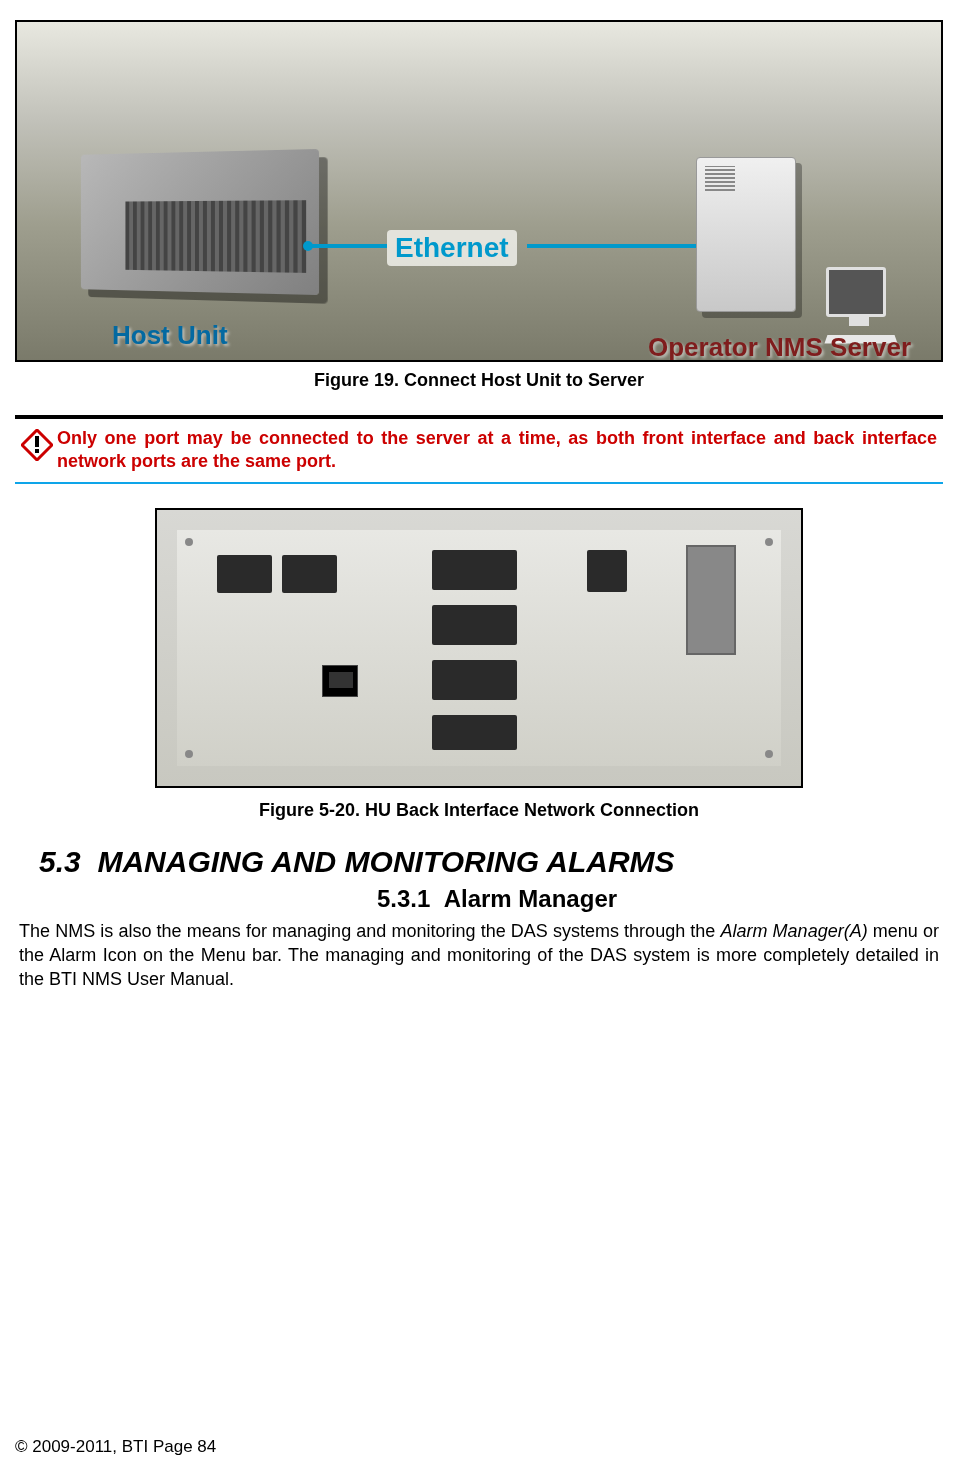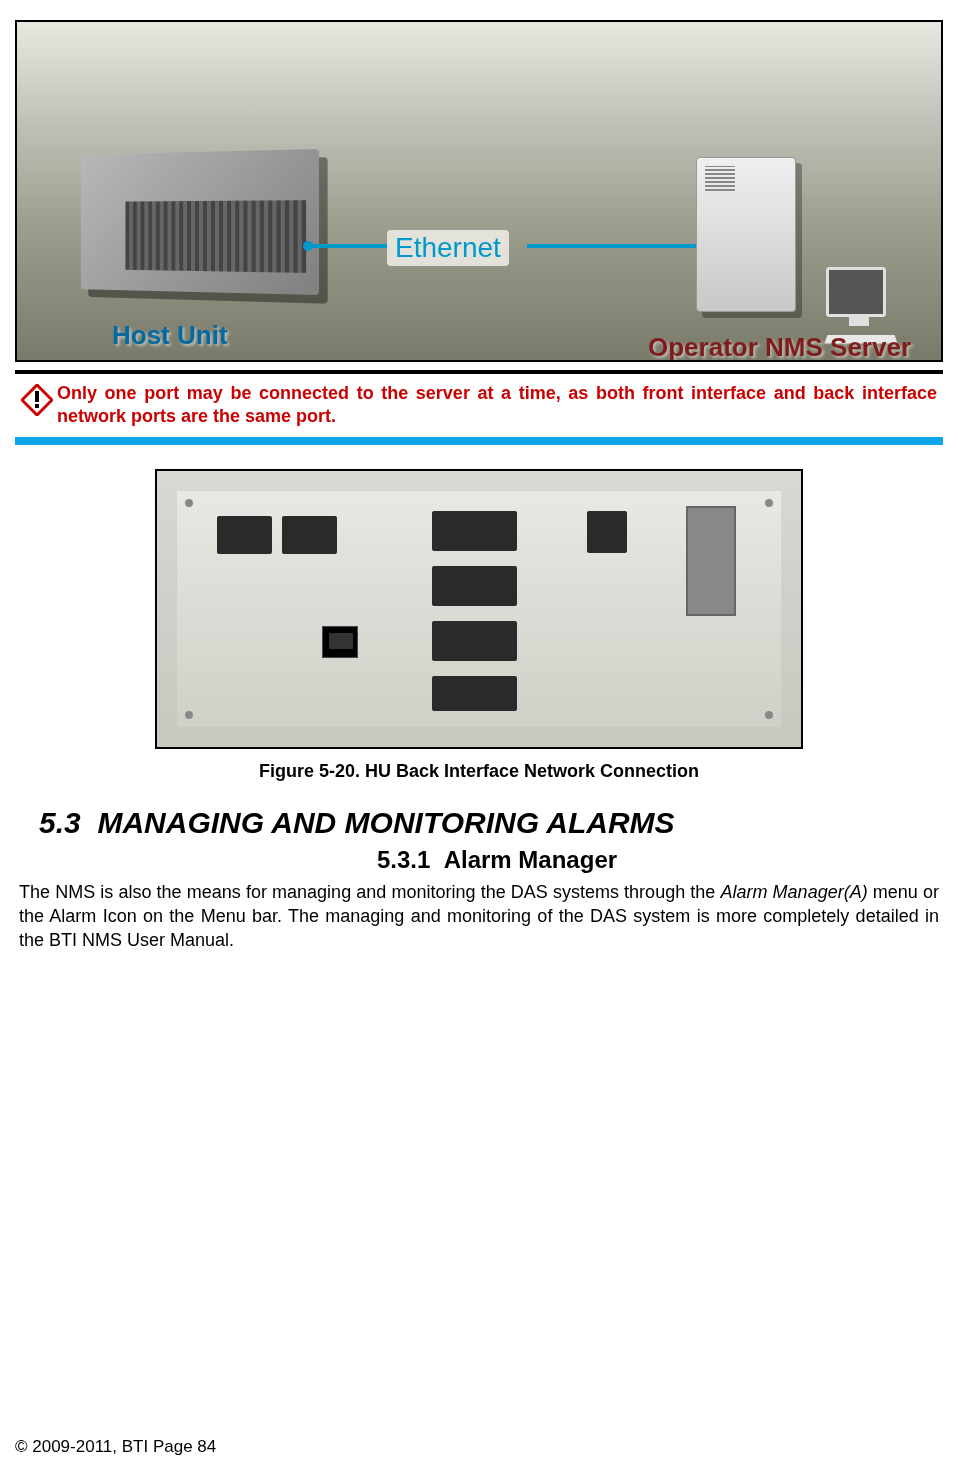--- a/index.html
+++ b/index.html
@@ -133,21 +133,21 @@
       font-size: 26px;
       font-weight: bold;
       color: #7f1d1d;
       text-shadow: 2px 2px 3px rgba(255,255,255,0.5);
     }
     .ethernet-label {
       position: absolute;
       left: 370px;
       top: 208px;
       font-size: 28px;
-      font-weight: normal;
+      font-weight: bold;
       color: #0099cc;
       background: rgba(245,245,240,0.8);
       padding: 2px 8px;
       border-radius: 4px;
     }
     .ethernet-line {
       position: absolute;
       left: 290px;
       top: 222px;
       width: 80px;
@@ -170,21 +170,21 @@
       border-radius: 50%;
     }
     .caption {
       text-align: center;
       font-weight: bold;
       font-size: 18px;
       margin-bottom: 24px;
     }
     .warning-box {
       border-top: 4px solid #000;
-      border-bottom: 8px solid #0ea5e9;
+      border-bottom: 2px solid #0ea5e9;
       padding: 8px 6px;
       margin-bottom: 24px;
       display: flex;
       align-items: flex-start;
       gap: 4px;
     }
     .warning-icon {
       width: 32px;
       height: 32px;
       flex-shrink: 0;
@@ -305,20 +305,21 @@
     <div class="ethernet-label">Ethernet</div>
     <div class="ethernet-line2"></div>
     <div class="ethernet-dot" style="left:688px; top:219px;"></div>
     <div class="nms-server">
       <div class="server-tower"></div>
       <div class="monitor"></div>
       <div class="keyboard"></div>
     </div>
     <div class="nms-label">Operator NMS Server</div>
   </div>
+  <div class="caption">Figure 19. Connect Host Unit to Server</div>
 
   <div class="warning-box">
     <div class="warning-icon">
       <svg viewBox="0 0 32 32" width="32" height="32">
         <polygon points="16,1 31,16 16,31 1,16" fill="#ffffff" stroke="#cc0000" stroke-width="3"></polygon>
         <rect x="14" y="7" width="4" height="11" fill="#000"></rect>
         <rect x="14" y="20" width="4" height="4" fill="#000"></rect>
       </svg>
     </div>
     <div class="warning-text">Only one port may be connected to the server at a time, as both front interface and back interface network ports are the same port.</div>

